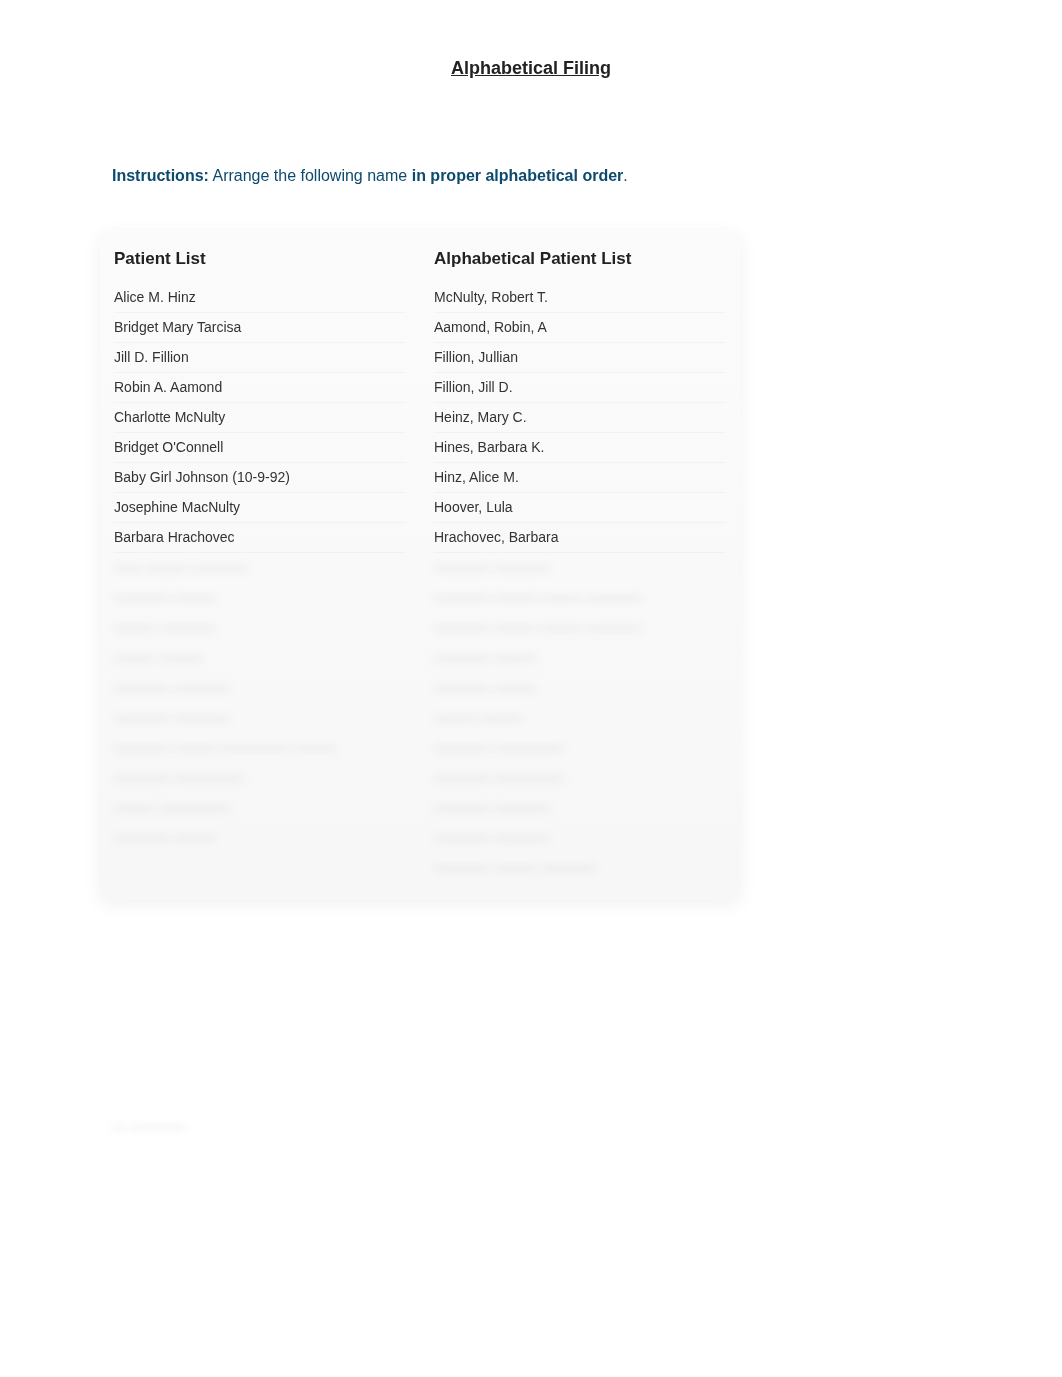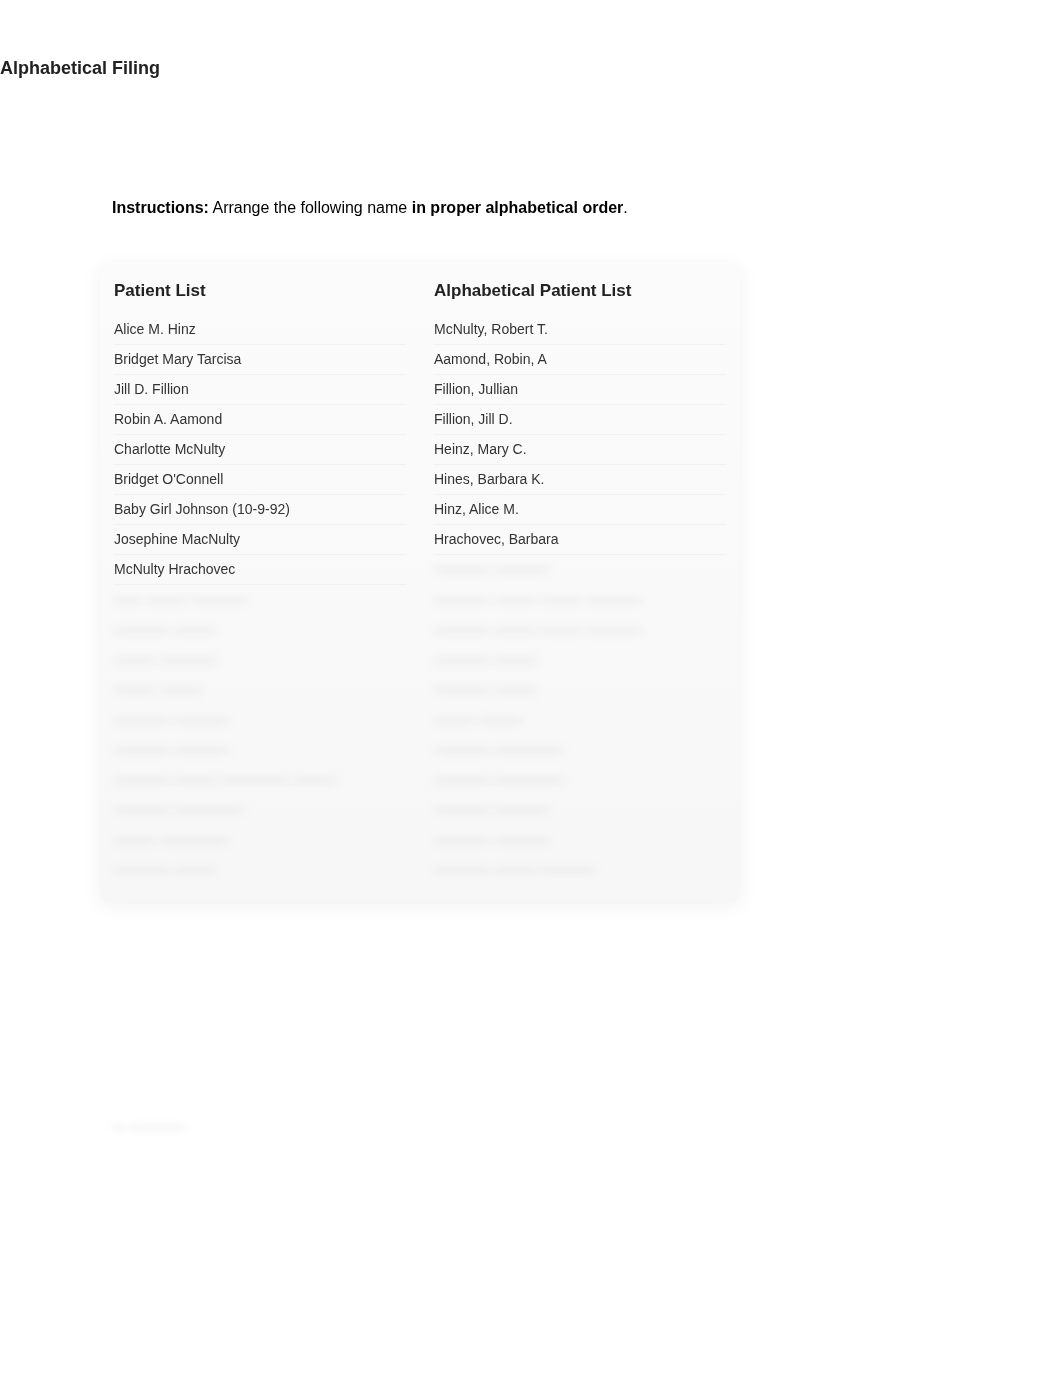--- a/index.html
+++ b/index.html
@@ -5,30 +5,31 @@
     * { box-sizing: border-box; margin: 0; padding: 0; }
     body {
       font-family: Arial, Helvetica, sans-serif;
       background: #ffffff;
       width: 1062px;
       height: 1377px;
       position: relative;
       color: #333;
     }
     .page-title {
-      text-align: left;
+      text-align: center;
       font-weight: bold;
       font-size: 18px;
       padding-top: 58px;
       color: #222;
+      text-decoration: underline;
     }
     .instructions {
-      margin: 120px 0 0 112px;
+      margin: 88px 0 0 112px;
       font-size: 16px;
-      color: #000000;
+      color: #0c4a6e;
     }
     .instructions .label-bold { font-weight: bold; }
     .instructions .phrase-bold { font-weight: bold; }
     .card {
       margin: 46px 0 0 100px;
       width: 640px;
       background: linear-gradient(#fbfbfb, #f7f7f7);
       border-radius: 6px;
       box-shadow: 0 4px 20px rgba(0,0,0,0.06), inset 0 1px 0 rgba(255,255,255,0.6);
       padding: 0;
@@ -87,21 +88,21 @@
     <div class="col">
       <div class="col-header">Patient List</div>
       <div class="row">Alice M. Hinz</div>
       <div class="row">Bridget Mary Tarcisa</div>
       <div class="row">Jill D. Fillion</div>
       <div class="row">Robin A. Aamond</div>
       <div class="row">Charlotte McNulty</div>
       <div class="row">Bridget O'Connell</div>
       <div class="row">Baby Girl Johnson (10-9-92)</div>
       <div class="row">Josephine MacNulty</div>
-      <div class="row">McNulty Hrachovec</div>
+      <div class="row">Barbara Hrachovec</div>
       <div class="row blurred">—— ——— ————</div>
       <div class="row blurred">———— ———</div>
       <div class="row blurred">——— ————</div>
       <div class="row blurred">——— ———</div>
       <div class="row blurred">———— ————</div>
       <div class="row blurred">———— ————</div>
       <div class="row blurred">———— ——— ————— ———</div>
       <div class="row blurred">———— —————</div>
       <div class="row blurred">——— —————</div>
       <div class="row blurred">———— ———</div>
@@ -109,20 +110,21 @@
 
     <div class="col">
       <div class="col-header">Alphabetical Patient List</div>
       <div class="row">McNulty, Robert T.</div>
       <div class="row">Aamond, Robin, A</div>
       <div class="row">Fillion, Jullian</div>
       <div class="row">Fillion, Jill D.</div>
       <div class="row">Heinz, Mary C.</div>
       <div class="row">Hines, Barbara K.</div>
       <div class="row">Hinz, Alice M.</div>
+      <div class="row">Hoover, Lula</div>
       <div class="row">Hrachovec, Barbara</div>
       <div class="row blurred">———— ————</div>
       <div class="row blurred">———— ——— ——— ————</div>
       <div class="row blurred">———— ——— ——— ————</div>
       <div class="row blurred">———— ———</div>
       <div class="row blurred">———— ———</div>
       <div class="row blurred">——— ———</div>
       <div class="row blurred">———— —————</div>
       <div class="row blurred">———— —————</div>
       <div class="row blurred">———— ————</div>

